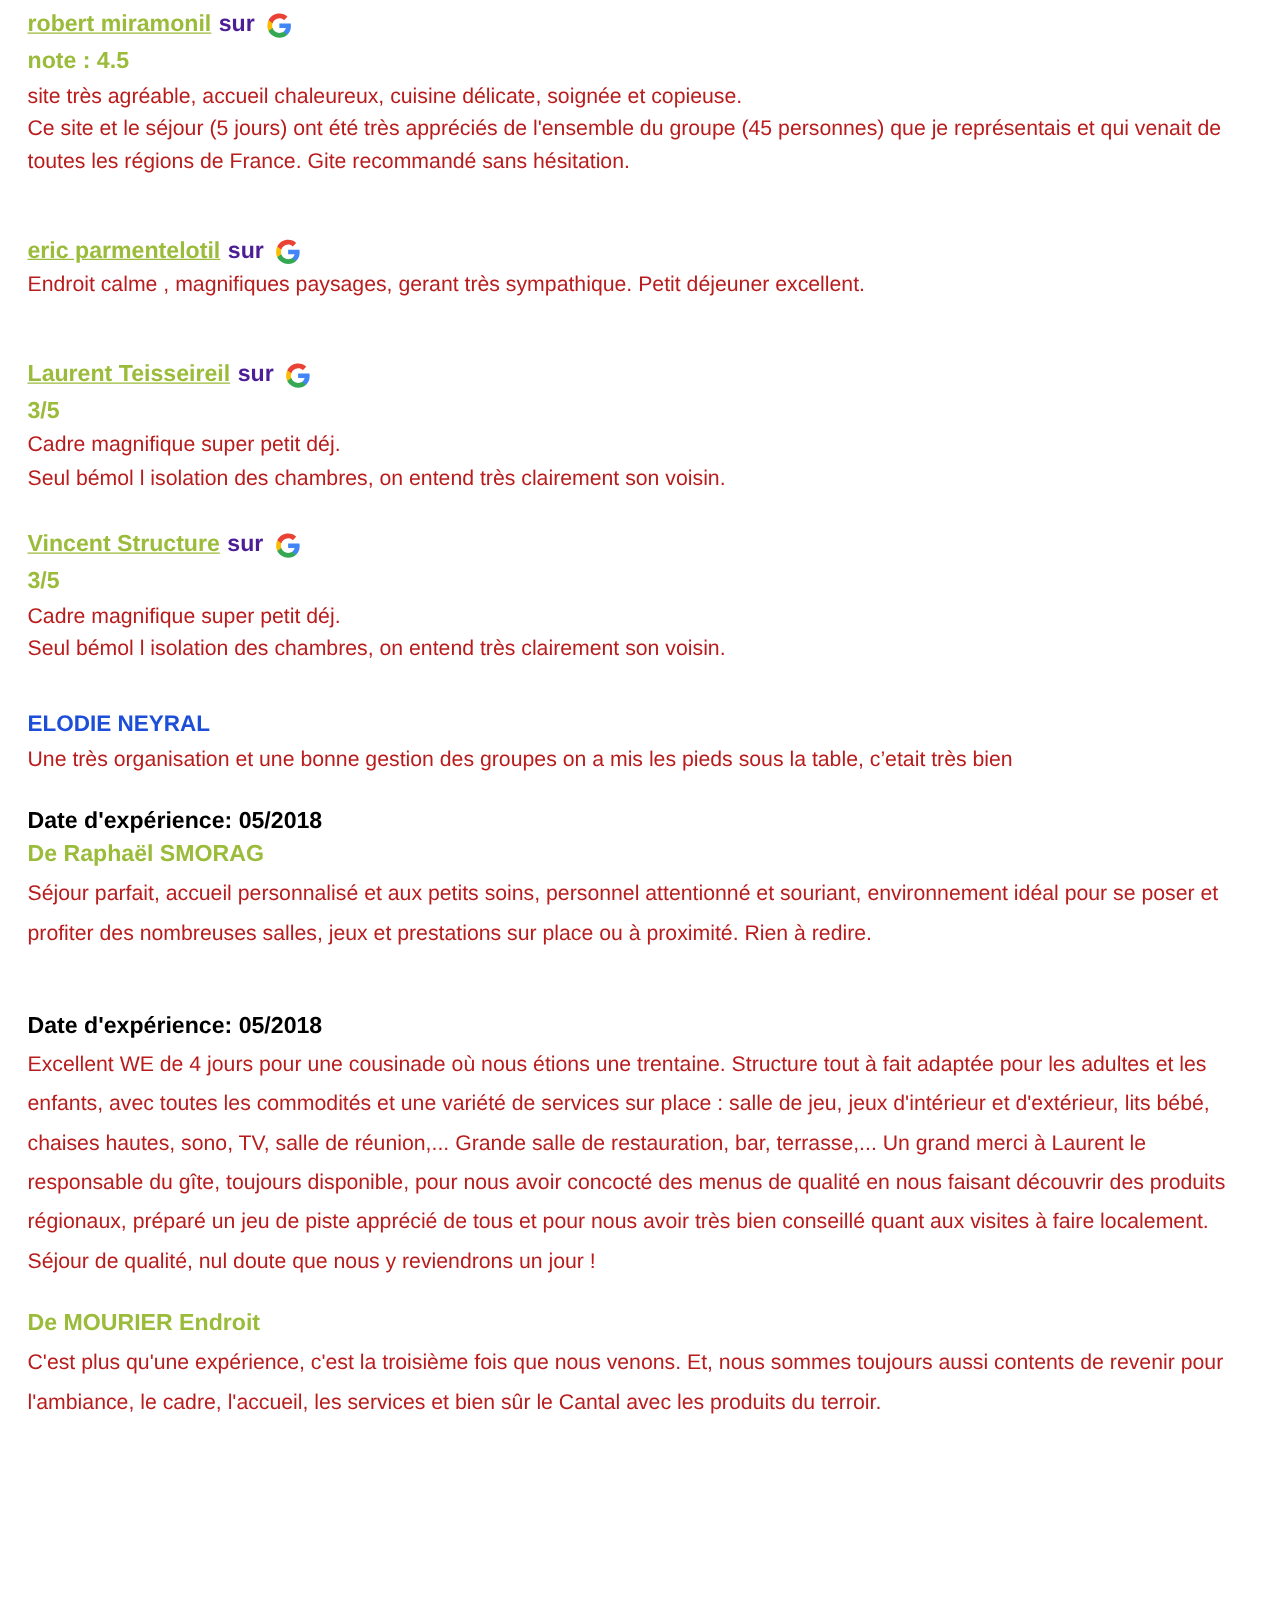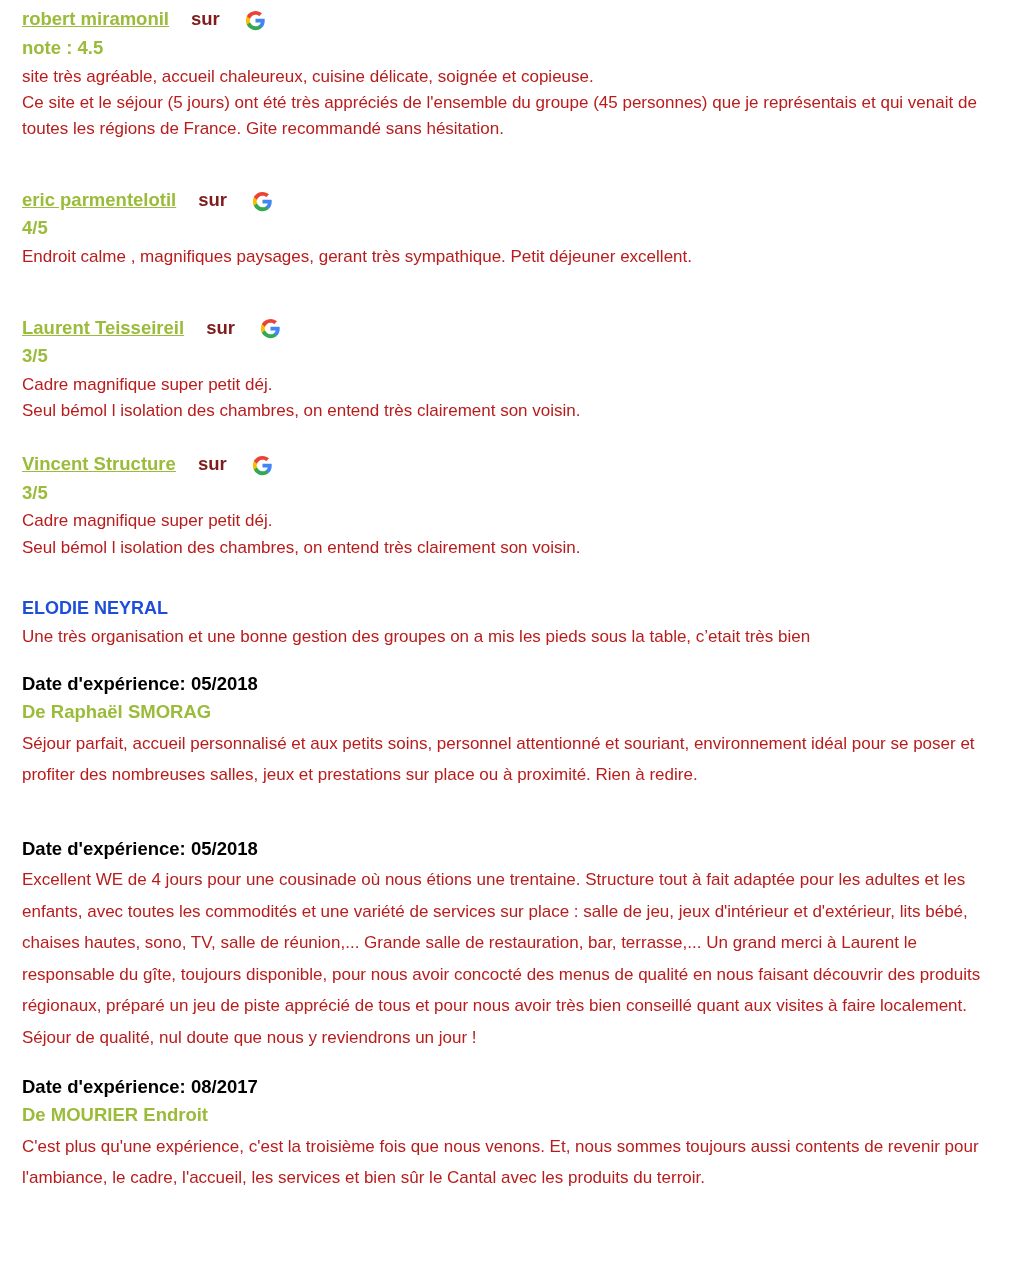--- a/index.html
+++ b/index.html
@@ -26,29 +26,29 @@
     margin: 0 0 0 0;
   }
 
   .rev-head {
     font-size: 18.5px;
     font-weight: bold;
     color: #9bbb3a;
     line-height: 1.45;
     display: flex;
     align-items: center;
-    gap: 16px;
+    gap: 0;
     white-space: nowrap;
   }
   .rev-author {
     text-decoration: underline;
     color: #9bbb3a;
   }
   .rev-sur {
-    color: #7f1d1d;
+    color: #4c1d95;
     margin-left: 6px;
   }
 
   .g-icon {
     display: inline-block;
     width: 21px;
     height: 21px;
     margin-left: 9px;
     vertical-align: -4px;
     position: relative;
@@ -130,21 +130,20 @@
       <span class="rev-sur">sur</span>
       <span class="g-icon">
         <svg viewBox="0 0 48 48" width="21" height="21" xmlns="http://www.w3.org/2000/svg">
           <path fill="#4285F4" d="M45.1 24.5c0-1.6-.1-3.1-.4-4.5H24v8.5h11.8c-.5 2.8-2.1 5.1-4.4 6.7v5.5h7.1c4.2-3.8 6.6-9.5 6.6-16.2z"></path>
           <path fill="#34A853" d="M24 46c6 0 11-2 14.6-5.3l-7.1-5.5c-2 1.3-4.5 2.1-7.5 2.1-5.8 0-10.7-3.9-12.5-9.1H4.2v5.7C7.8 41.2 15.3 46 24 46z"></path>
           <path fill="#FBBC05" d="M11.5 28.2c-.5-1.3-.7-2.7-.7-4.2s.3-2.9.7-4.2v-5.7H4.2C2.8 17 2 20.4 2 24s.8 7 2.2 9.9l7.3-5.7z"></path>
           <path fill="#EA4335" d="M24 10.7c3.3 0 6.2 1.1 8.5 3.3l6.3-6.3C35 4.1 30 2 24 2 15.3 2 7.8 6.8 4.2 14.1l7.3 5.7c1.8-5.2 6.7-9.1 12.5-9.1z"></path>
         </svg>
       </span>
     </div>
-    <div class="rev-rating">4/5</div>
     <div class="rev-body">
       <p>Endroit calme , magnifiques paysages, gerant très sympathique. Petit déjeuner excellent.</p>
     </div>
   </div>
 
   <div class="sp-44"></div>
 
   <div class="review">
     <div class="rev-head">
       <span class="rev-author">Laurent Teisseireil</span>
@@ -211,20 +210,19 @@
   <div class="review">
     <div class="date-line">Date d'expérience: 05/2018</div>
     <div class="rev-body loose">
       <p>Excellent WE de 4 jours pour une cousinade où nous étions une trentaine. Structure tout à fait adaptée pour les adultes et les enfants, avec toutes les commodités et une variété de services sur place : salle de jeu, jeux d'intérieur et d'extérieur, lits bébé, chaises hautes, sono, TV, salle de réunion,... Grande salle de restauration, bar, terrasse,... Un grand merci à Laurent le responsable du gîte, toujours disponible, pour nous avoir concocté des menus de qualité en nous faisant découvrir des produits régionaux, préparé un jeu de piste apprécié de tous et pour nous avoir très bien conseillé quant aux visites à faire localement. Séjour de qualité, nul doute que nous y reviendrons un jour !</p>
     </div>
   </div>
 
   <div class="sp-20"></div>
 
   <div class="review">
-    <div class="date-line">Date d'expérience: 08/2017</div>
     <div class="from-line">De MOURIER Endroit</div>
     <div class="rev-body loose">
       <p>C'est plus qu'une expérience, c'est la troisième fois que nous venons. Et, nous sommes toujours aussi contents de revenir pour l'ambiance, le cadre, l'accueil, les services et bien sûr le Cantal avec les produits du terroir.</p>
     </div>
   </div>
 
 </div>
 
 </body></html>

